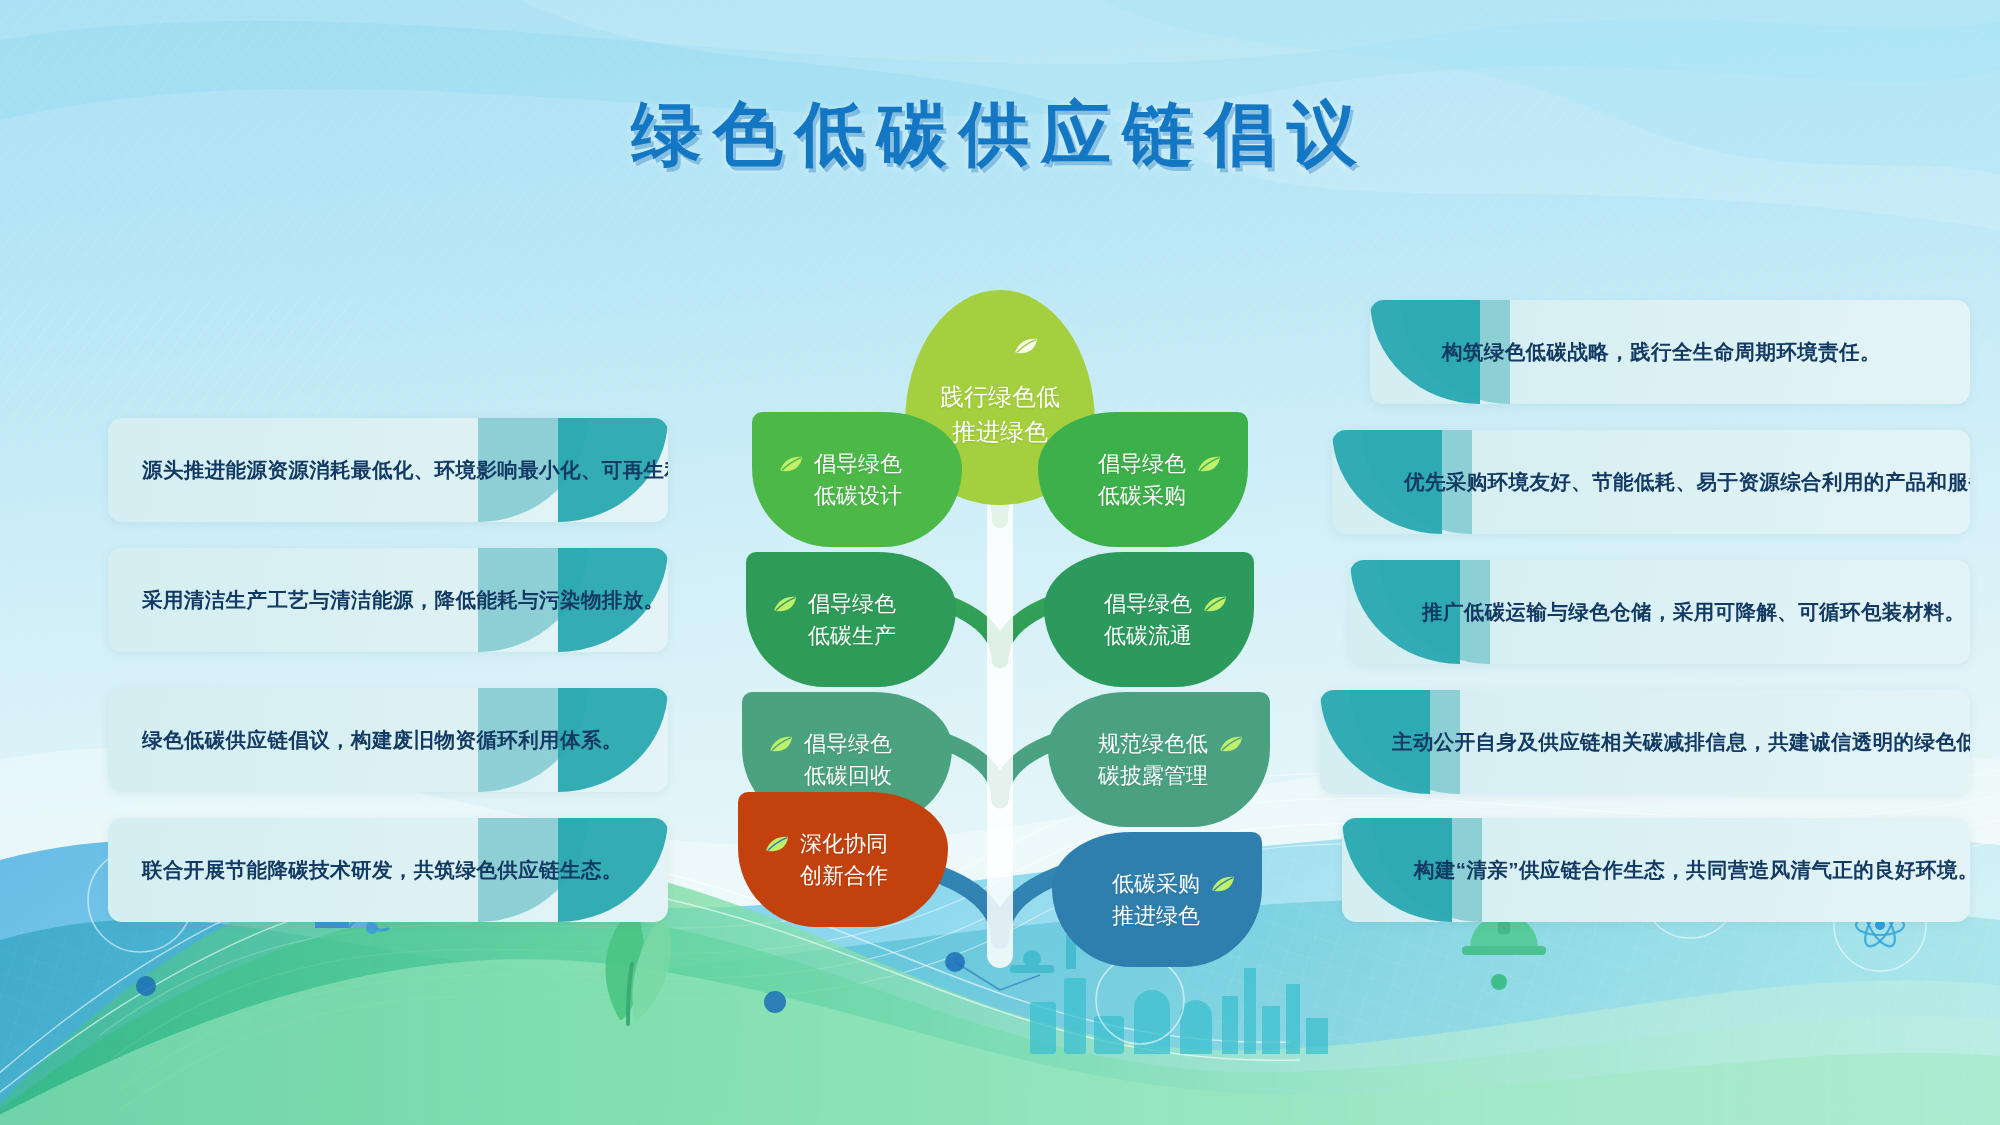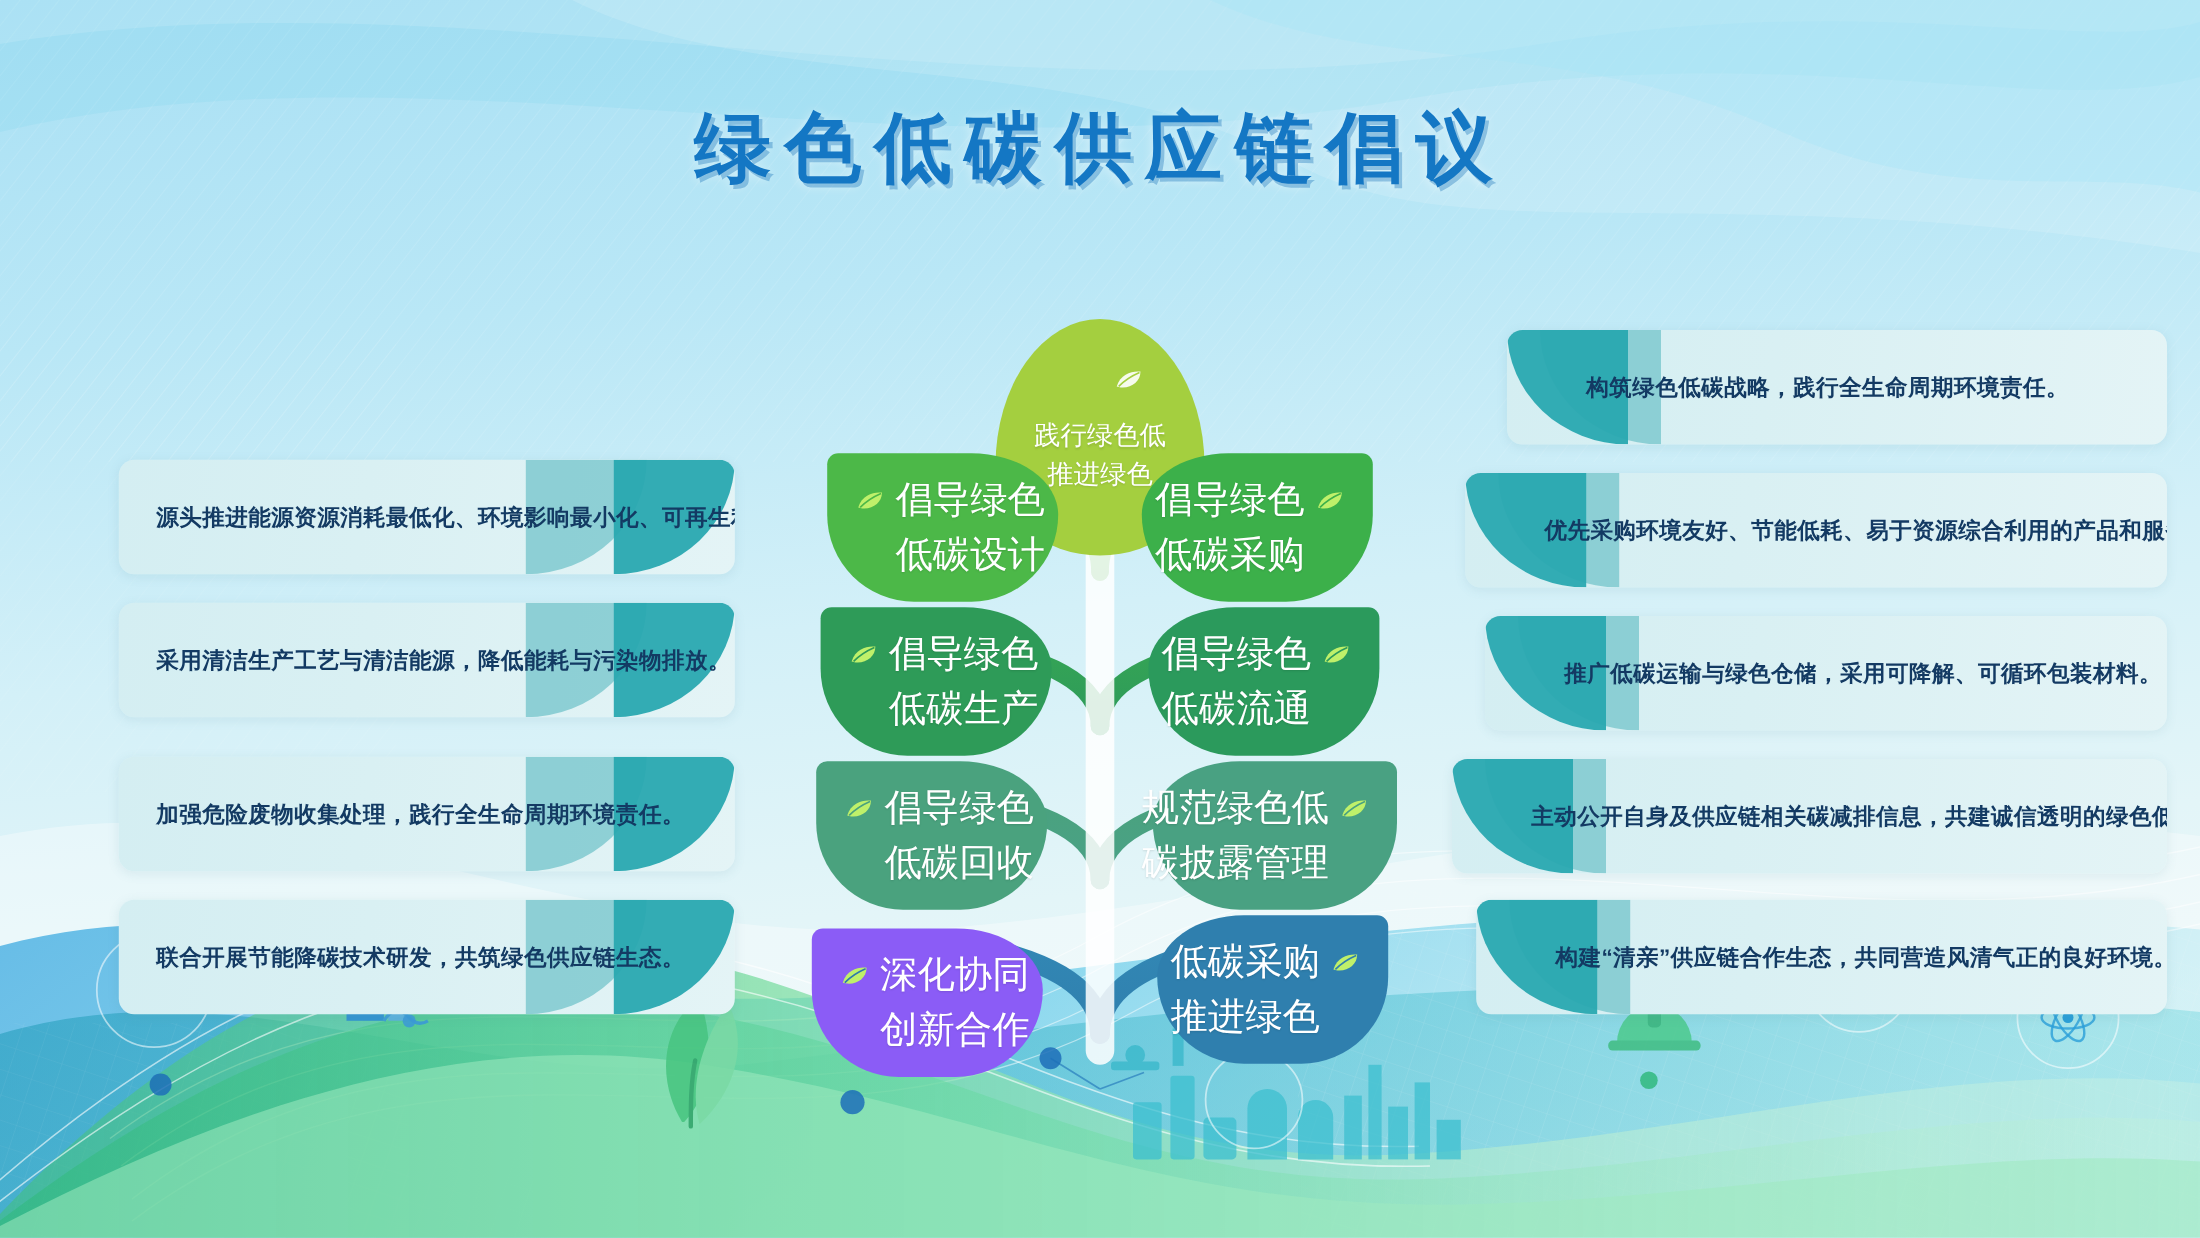--- a/index.html
+++ b/index.html
@@ -70,21 +70,21 @@
 
   
   #tree{ position:absolute; left:0; top:0; width:2000px; height:1125px; z-index:22; pointer-events:none; }
 
   .leaf{
     position:absolute; z-index:25;
     display:flex; flex-direction:column; justify-content:center;
     color:#ffffff; font-weight:500;
     text-shadow:0 1px 2px rgba(0,0,0,.12);
   }
-  .leaf .ln{ font-size:34px; line-height:1.45; white-space:nowrap; }
+  .leaf .ln{ font-size:22px; line-height:1.45; white-space:nowrap; }
   .leaf .lficon{ width:26px; height:18px; display:inline-block; vertical-align:middle; }
 
   
   .leaf.crown{
     width:190px; height:215px;
     background:#a4cf3f;
     border-radius:50% 50% 50% 50% / 62% 62% 38% 38%;
     align-items:center; text-align:center;
   }
   .leaf.crown .ln{ font-size:24px; }
@@ -275,21 +275,21 @@
   <span class="ptext">源头推进能源资源消耗最低化、环境影响最小化、可再生利用最大化。</span>
 </div>
 <div class="panel left" style="top:548px">
   <span class="pleafA"></span>
   <span class="pleafB"></span>
   <span class="ptext">采用清洁生产工艺与清洁能源，降低能耗与污染物排放。</span>
 </div>
 <div class="panel left" style="top:688px">
   <span class="pleafA"></span>
   <span class="pleafB"></span>
-  <span class="ptext">加强危险废物收集处理，践行全生命周期环境责任。</span>
+  <span class="ptext">绿色低碳供应链倡议，构建废旧物资循环利用体系。</span>
 </div>
 <div class="panel left" style="top:818px">
   <span class="pleafA"></span>
   <span class="pleafB"></span>
   <span class="ptext">联合开展节能降碳技术研发，共筑绿色供应链生态。</span>
 </div>
 
 <div class="panel right" style="top:300px; width:600px">
   <span class="pleafA"></span>
   <span class="pleafB"></span>
@@ -429,21 +429,21 @@
   <span class="row1">
     <span class="ln">规范绿色低</span>
     <svg class="lficon" viewBox="0 0 28 20">
         <path d="M2,17 C6,4 18,1 26,2 C26,12 17,19 6,18 Z" fill="#bff06a"></path>
         <path d="M4,17 C10,11 18,6 25,3" stroke="#49a182" stroke-width="1.6" fill="none"></path>
       </svg>
   </span>
   <span class="ln" style="padding-right:36px">碳披露管理</span>
 </div>
 
-<div class="leaf side l" style="left:738px; top:844px; background:#8b5cf6">
+<div class="leaf side l" style="left:738px; top:792px; background:#c2410c">
   <span class="row1">
     <svg class="lficon" viewBox="0 0 28 20">
         <path d="M2,17 C6,4 18,1 26,2 C26,12 17,19 6,18 Z" fill="#bff06a"></path>
         <path d="M4,17 C10,11 18,6 25,3" stroke="#2f79ab" stroke-width="1.6" fill="none"></path>
       </svg>
     <span class="ln">深化协同</span>
   </span>
   <span class="ln" style="padding-left:36px">创新合作</span>
 </div>
 <div class="leaf side r" style="left:1052px; top:832px; background:#2f7fae">

